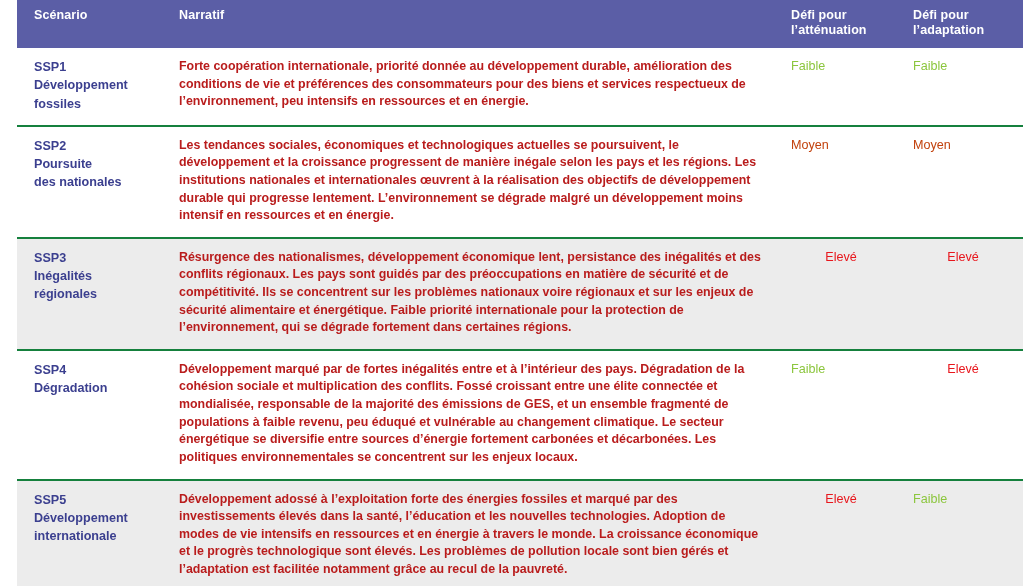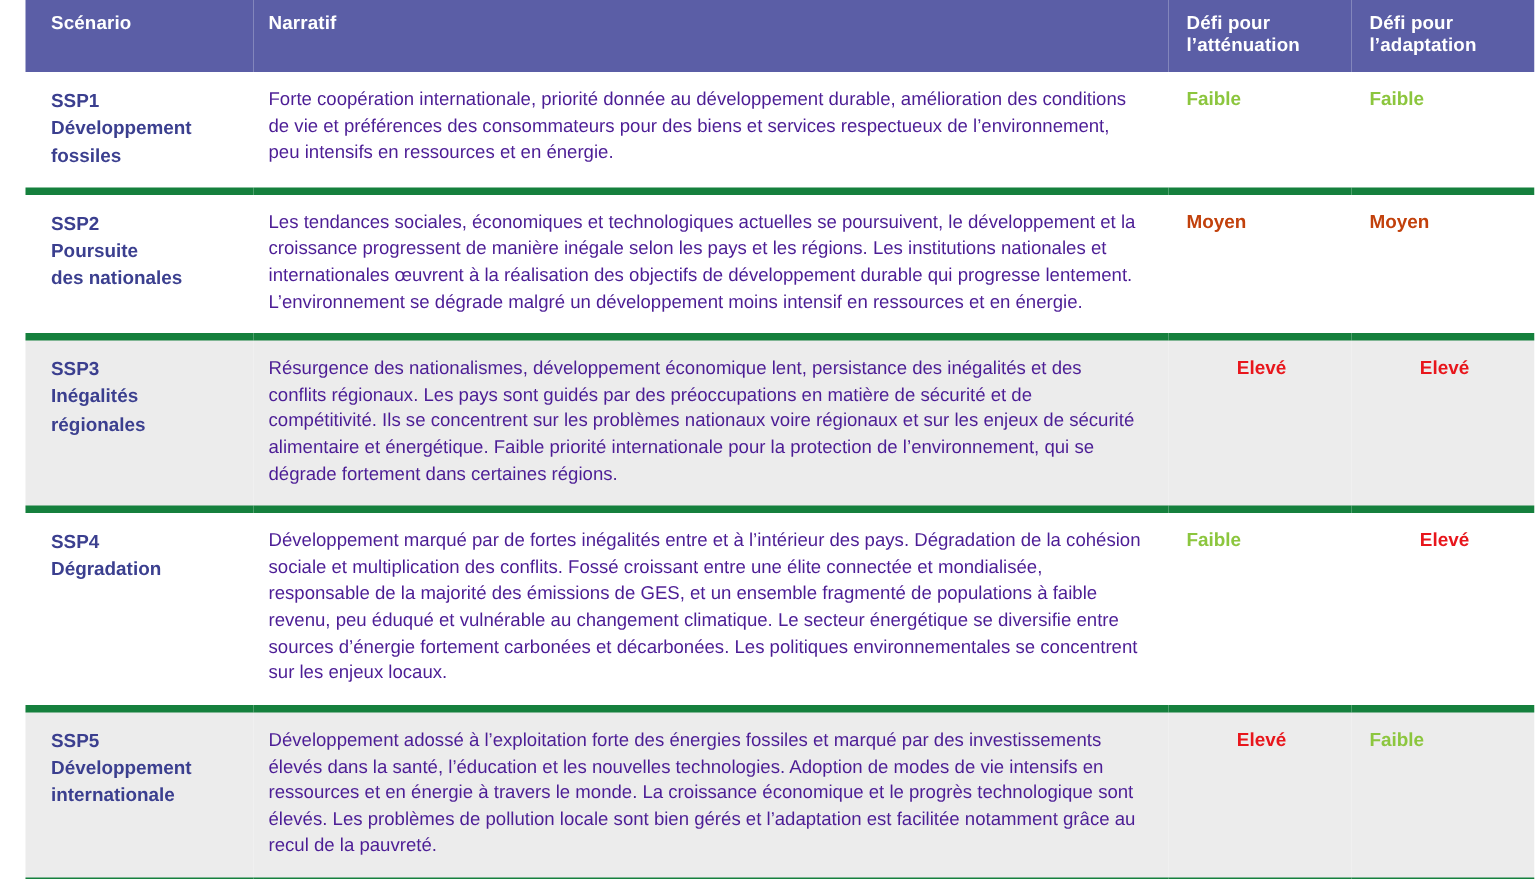--- a/index.html
+++ b/index.html
@@ -41,43 +41,43 @@
   }
   thead th.th-scenario { padding-left: 17px; }
   thead th.th-mitigation,
   thead th.th-adaptation { padding-left: 12px; }
 
   tbody td {
     vertical-align: top;
     font-size: 12.4px;
     line-height: 1.42;
     padding: 10px 10px 12px 10px;
-    border-bottom: 5px solid #15803d;
+    border-bottom: 2px solid #15803d;
   }
   tbody tr.row-alt td {
     background: #ececec;
   }
   tbody tr.row-plain td {
     background: #ffffff;
   }
   td.scenario {
     color: #3b3f8f;
     font-weight: bold;
     padding-left: 17px;
     font-size: 12.6px;
     line-height: 1.45;
   }
   td.narrative {
-    color: #4c1d95;
-    font-weight: normal;
+    color: #b91c1c;
+    font-weight: bold;
     font-size: 12.4px;
     padding-right: 18px;
   }
   td.challenge {
-    font-weight: bold;
+    font-weight: normal;
     font-size: 12.6px;
     padding-left: 12px;
     white-space: nowrap;
   }
   .lvl-faible { color: #8cc63e; }
   .lvl-moyen  { color: #c2410c; }
   .lvl-eleve  { color: #e8161c; text-align: center; }
 
   .scenario-line { display: block; }
 </style>

